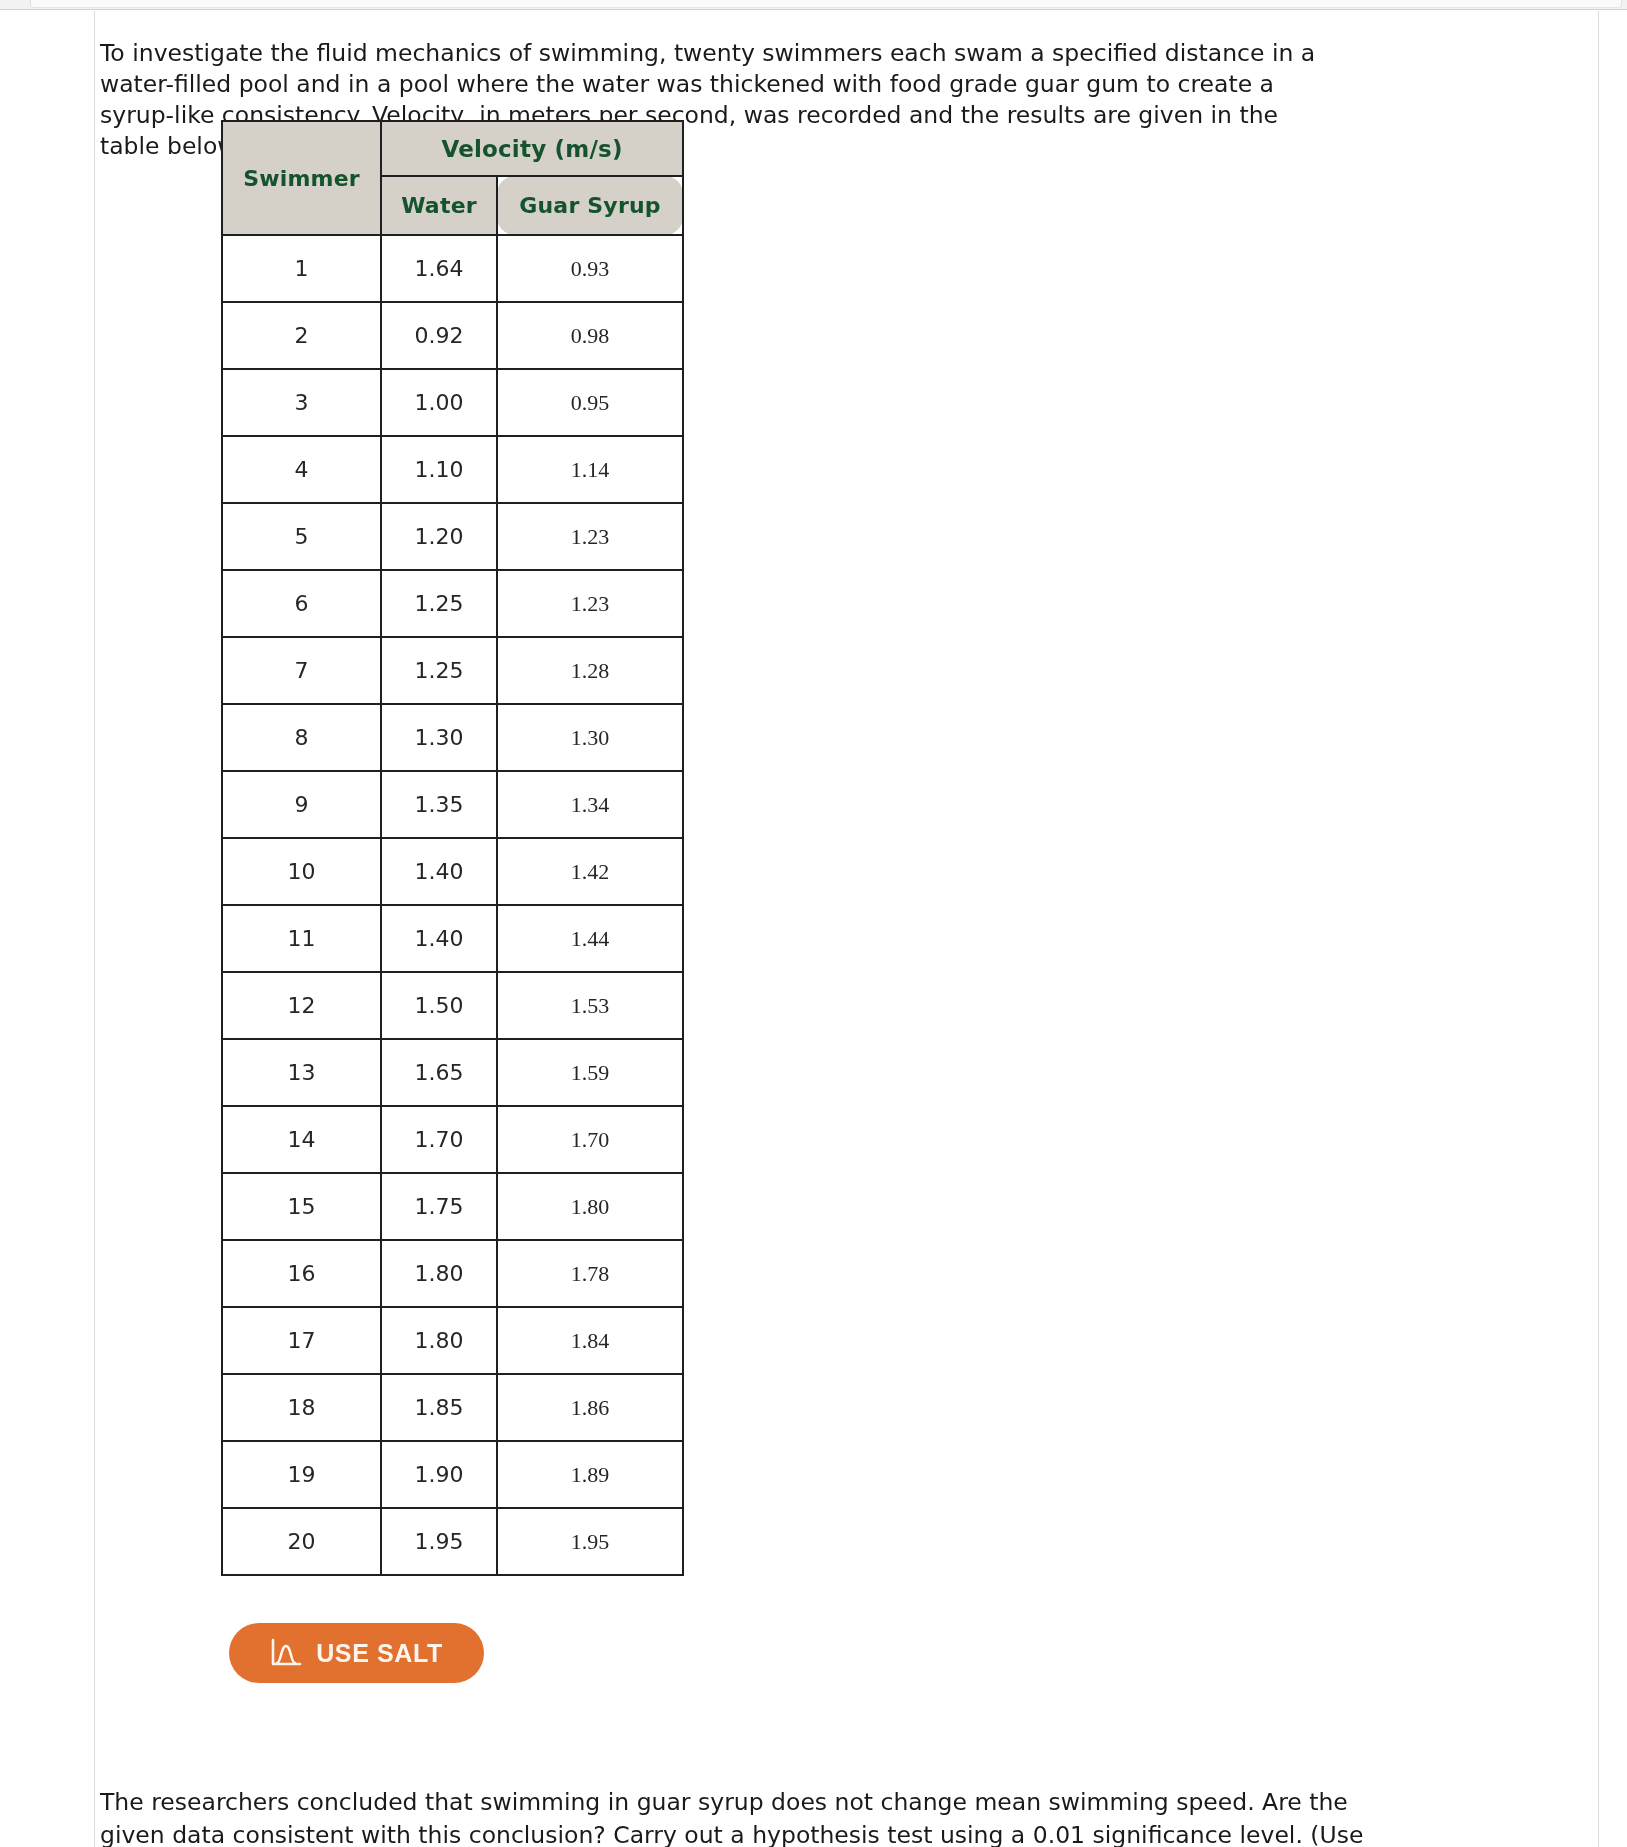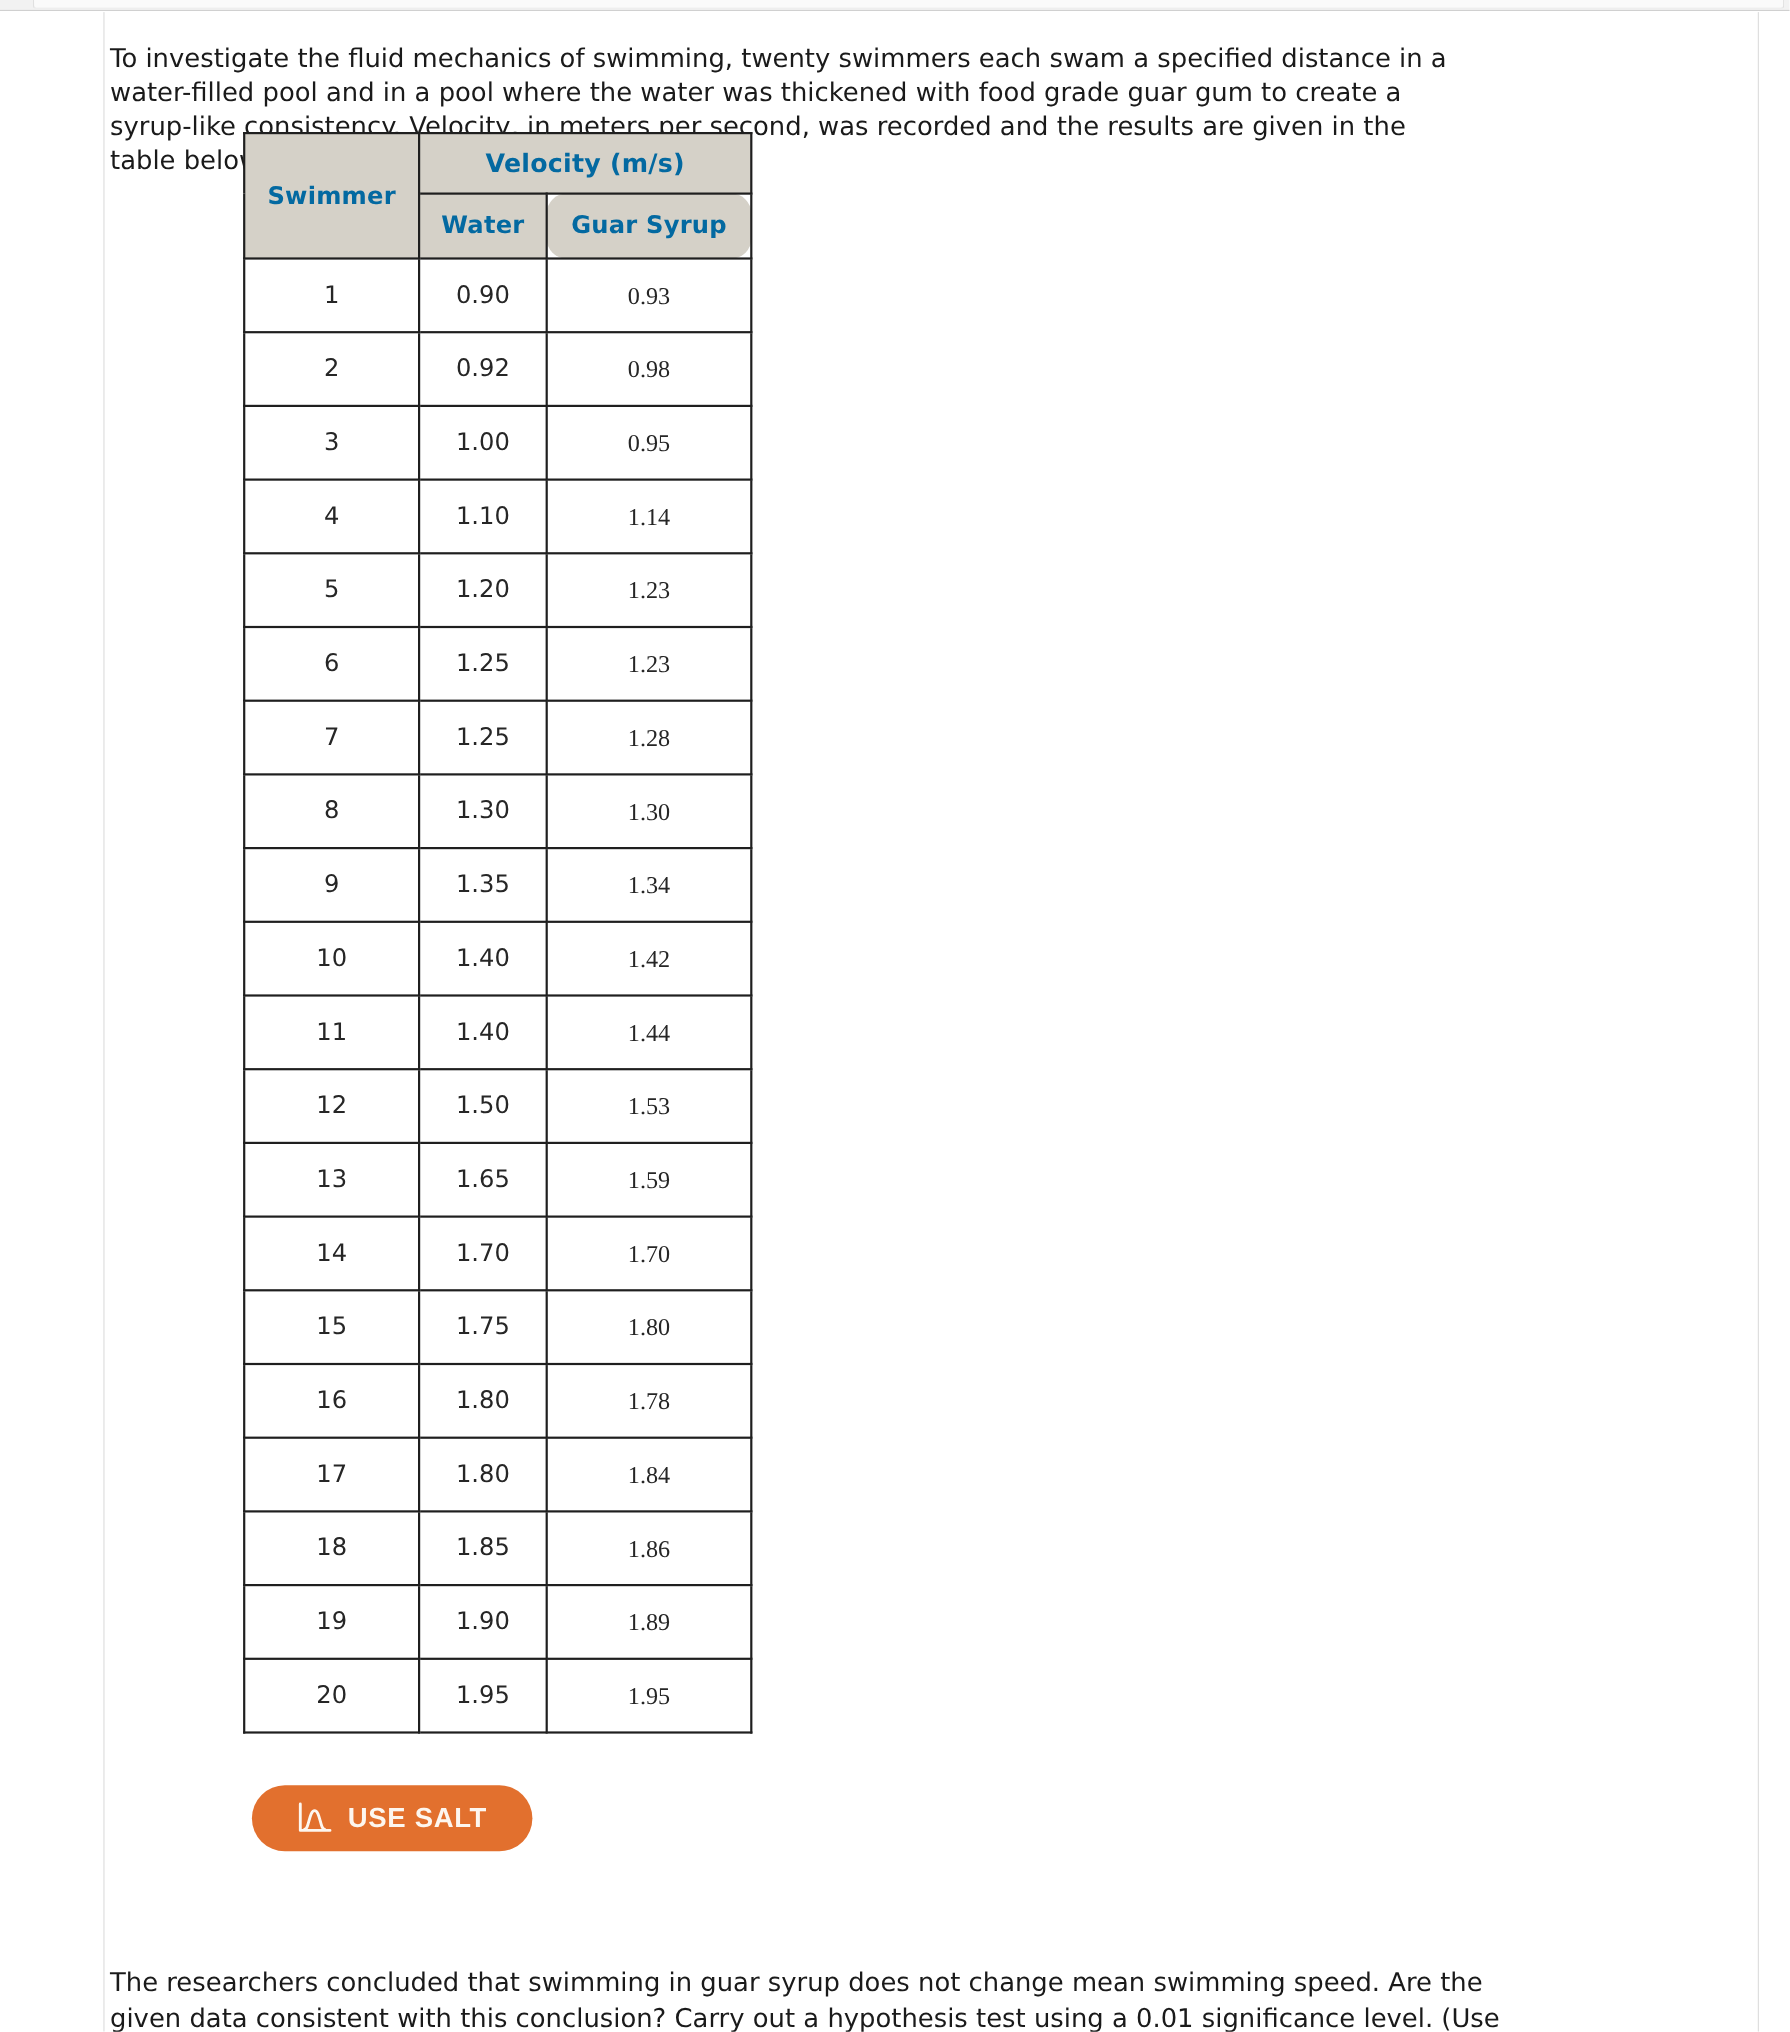--- a/index.html
+++ b/index.html
@@ -80,21 +80,21 @@
   .data-table th,
   .data-table td {
     border: 2px solid #1f1f1f;
     text-align: center;
     vertical-align: middle;
     font-size: 22px;
   }
   .data-table thead th {
     background: #d5d1c8;
     font-weight: bold;
-    color: #0369a1;
+    color: #14532d;
     letter-spacing: .2px;
   }
   th.swimmer-head {
     width: 155px;
     height: 106px;
   }
   th.velocity-head {
     height: 51px;
     font-size: 23px;
   }
@@ -179,21 +179,21 @@
         <th class="velocity-head" colspan="2">Velocity (m/s)</th>
       </tr>
       <tr>
         <th class="water-head">Water</th>
         <th class="syrup-head">Guar Syrup</th>
       </tr>
     </thead>
     <tbody id="table-body">
         <tr>
           <td>1</td>
-          <td>0.90</td>
+          <td>1.64</td>
           <td class="syrup-cell">0.93</td>
         </tr>
         <tr>
           <td>2</td>
           <td>0.92</td>
           <td class="syrup-cell">0.98</td>
         </tr>
         <tr>
           <td>3</td>
           <td>1.00</td>

